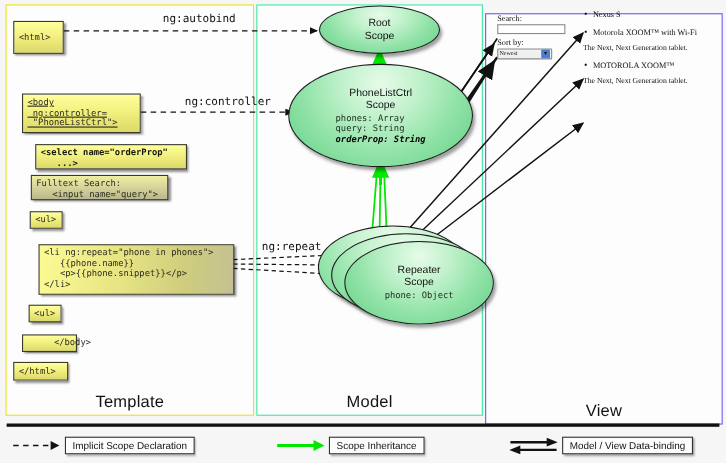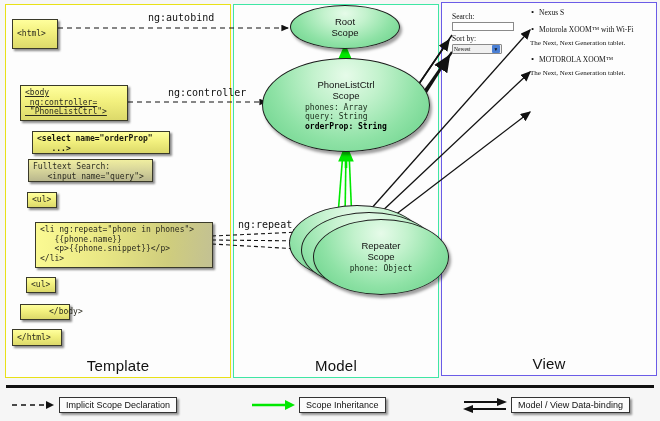--- a/index.html
+++ b/index.html
@@ -4,21 +4,21 @@
 <style>
   html,body{margin:0;padding:0;background:#f7f7f7;}
   body{width:660px;height:421px;overflow:hidden;
        font-family:"Liberation Sans",sans-serif;}
   #root{position:relative;width:660px;height:421px;background:#f6f6f6;}
 
   
   .panel{position:absolute;background:#fdfdfd;}
   #panel-template{left:5px;top:4px;width:224px;height:372px;border:1.5px solid #e8e117;}
   #panel-model{left:233px;top:4px;width:204px;height:372px;border:1.5px solid #3fe6a4;}
-  #panel-view{left:441px;top:2px;width:214px;height:372px;border:1.5px solid #6b5ce7;}
+  #panel-view{left:441px;top:12px;width:214px;height:372px;border:1.5px solid #6b5ce7;}
   .panel-label{position:absolute;bottom:3px;left:0;width:100%;text-align:center;
       font-size:15px;color:#111;letter-spacing:.2px;}
 
   
   #wires{position:absolute;left:0;top:0;width:660px;height:421px;pointer-events:none;}
 
   
   .code{position:absolute;box-sizing:border-box;
      background:linear-gradient(180deg,#ffff9d 0%,#f2f07e 45%,#dcd96a 100%);
      border:1.4px solid #3a3a2a;
@@ -164,21 +164,21 @@
     <div class="ttl" style="white-space:pre-line;">Root
 Scope</div>
   </div>
 
   <div class="oval" style="left:262px;top:58px;width:168px;height:94px;">
     <div class="ttl" style="white-space:pre-line;">PhoneListCtrl
 Scope</div>
     <div class="props">
       <div>phones: Array</div>
       <div>query: String</div>
-      <div style="font-weight:bold;color:#000;">orderProp: String</div>
+      <div style="font-weight:bold;color:#000;font-style:italic;">orderProp: String</div>
     </div>
   </div>
 
   <div class="oval-ghost" style="left:289px;top:205px;width:136px;height:76px;"></div>
   <div class="oval-ghost" style="left:301px;top:212px;width:136px;height:76px;"></div>
   <div class="oval" style="left:313px;top:219px;width:136px;height:76px;">
     <div class="ttl" style="white-space:pre-line;">Repeater
 Scope</div>
     <div class="props">
       <div>phone: Object</div>

